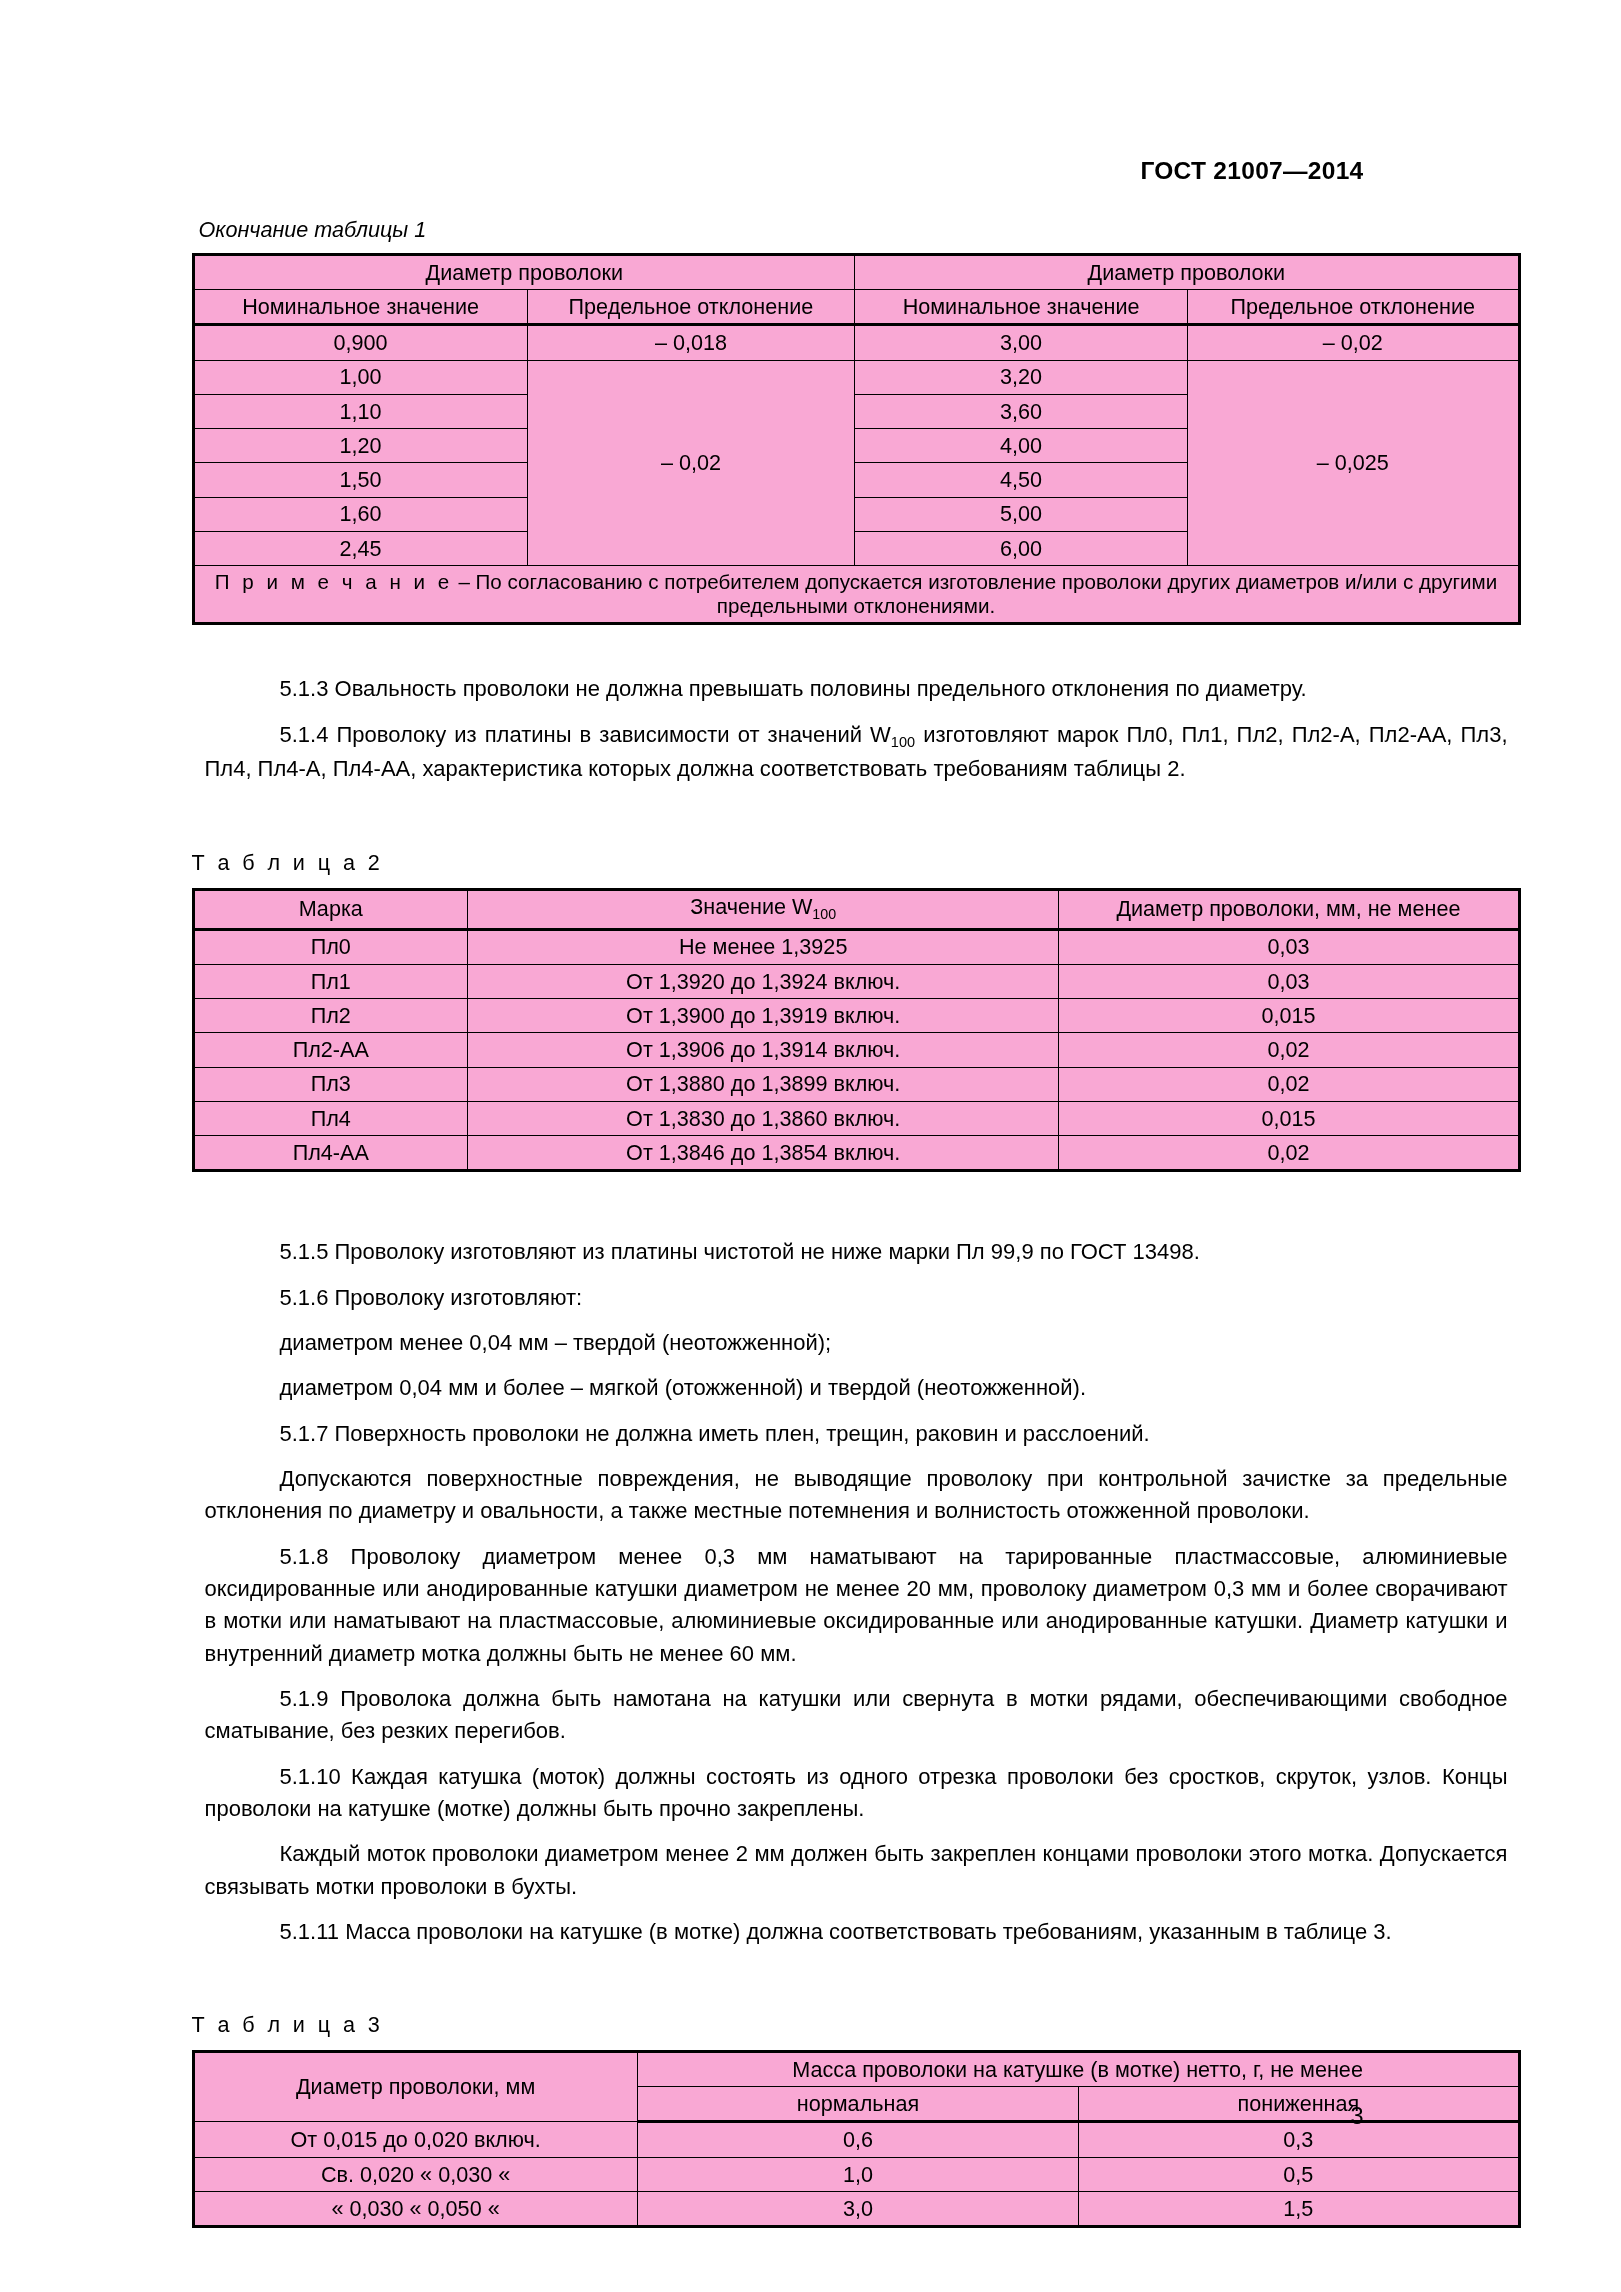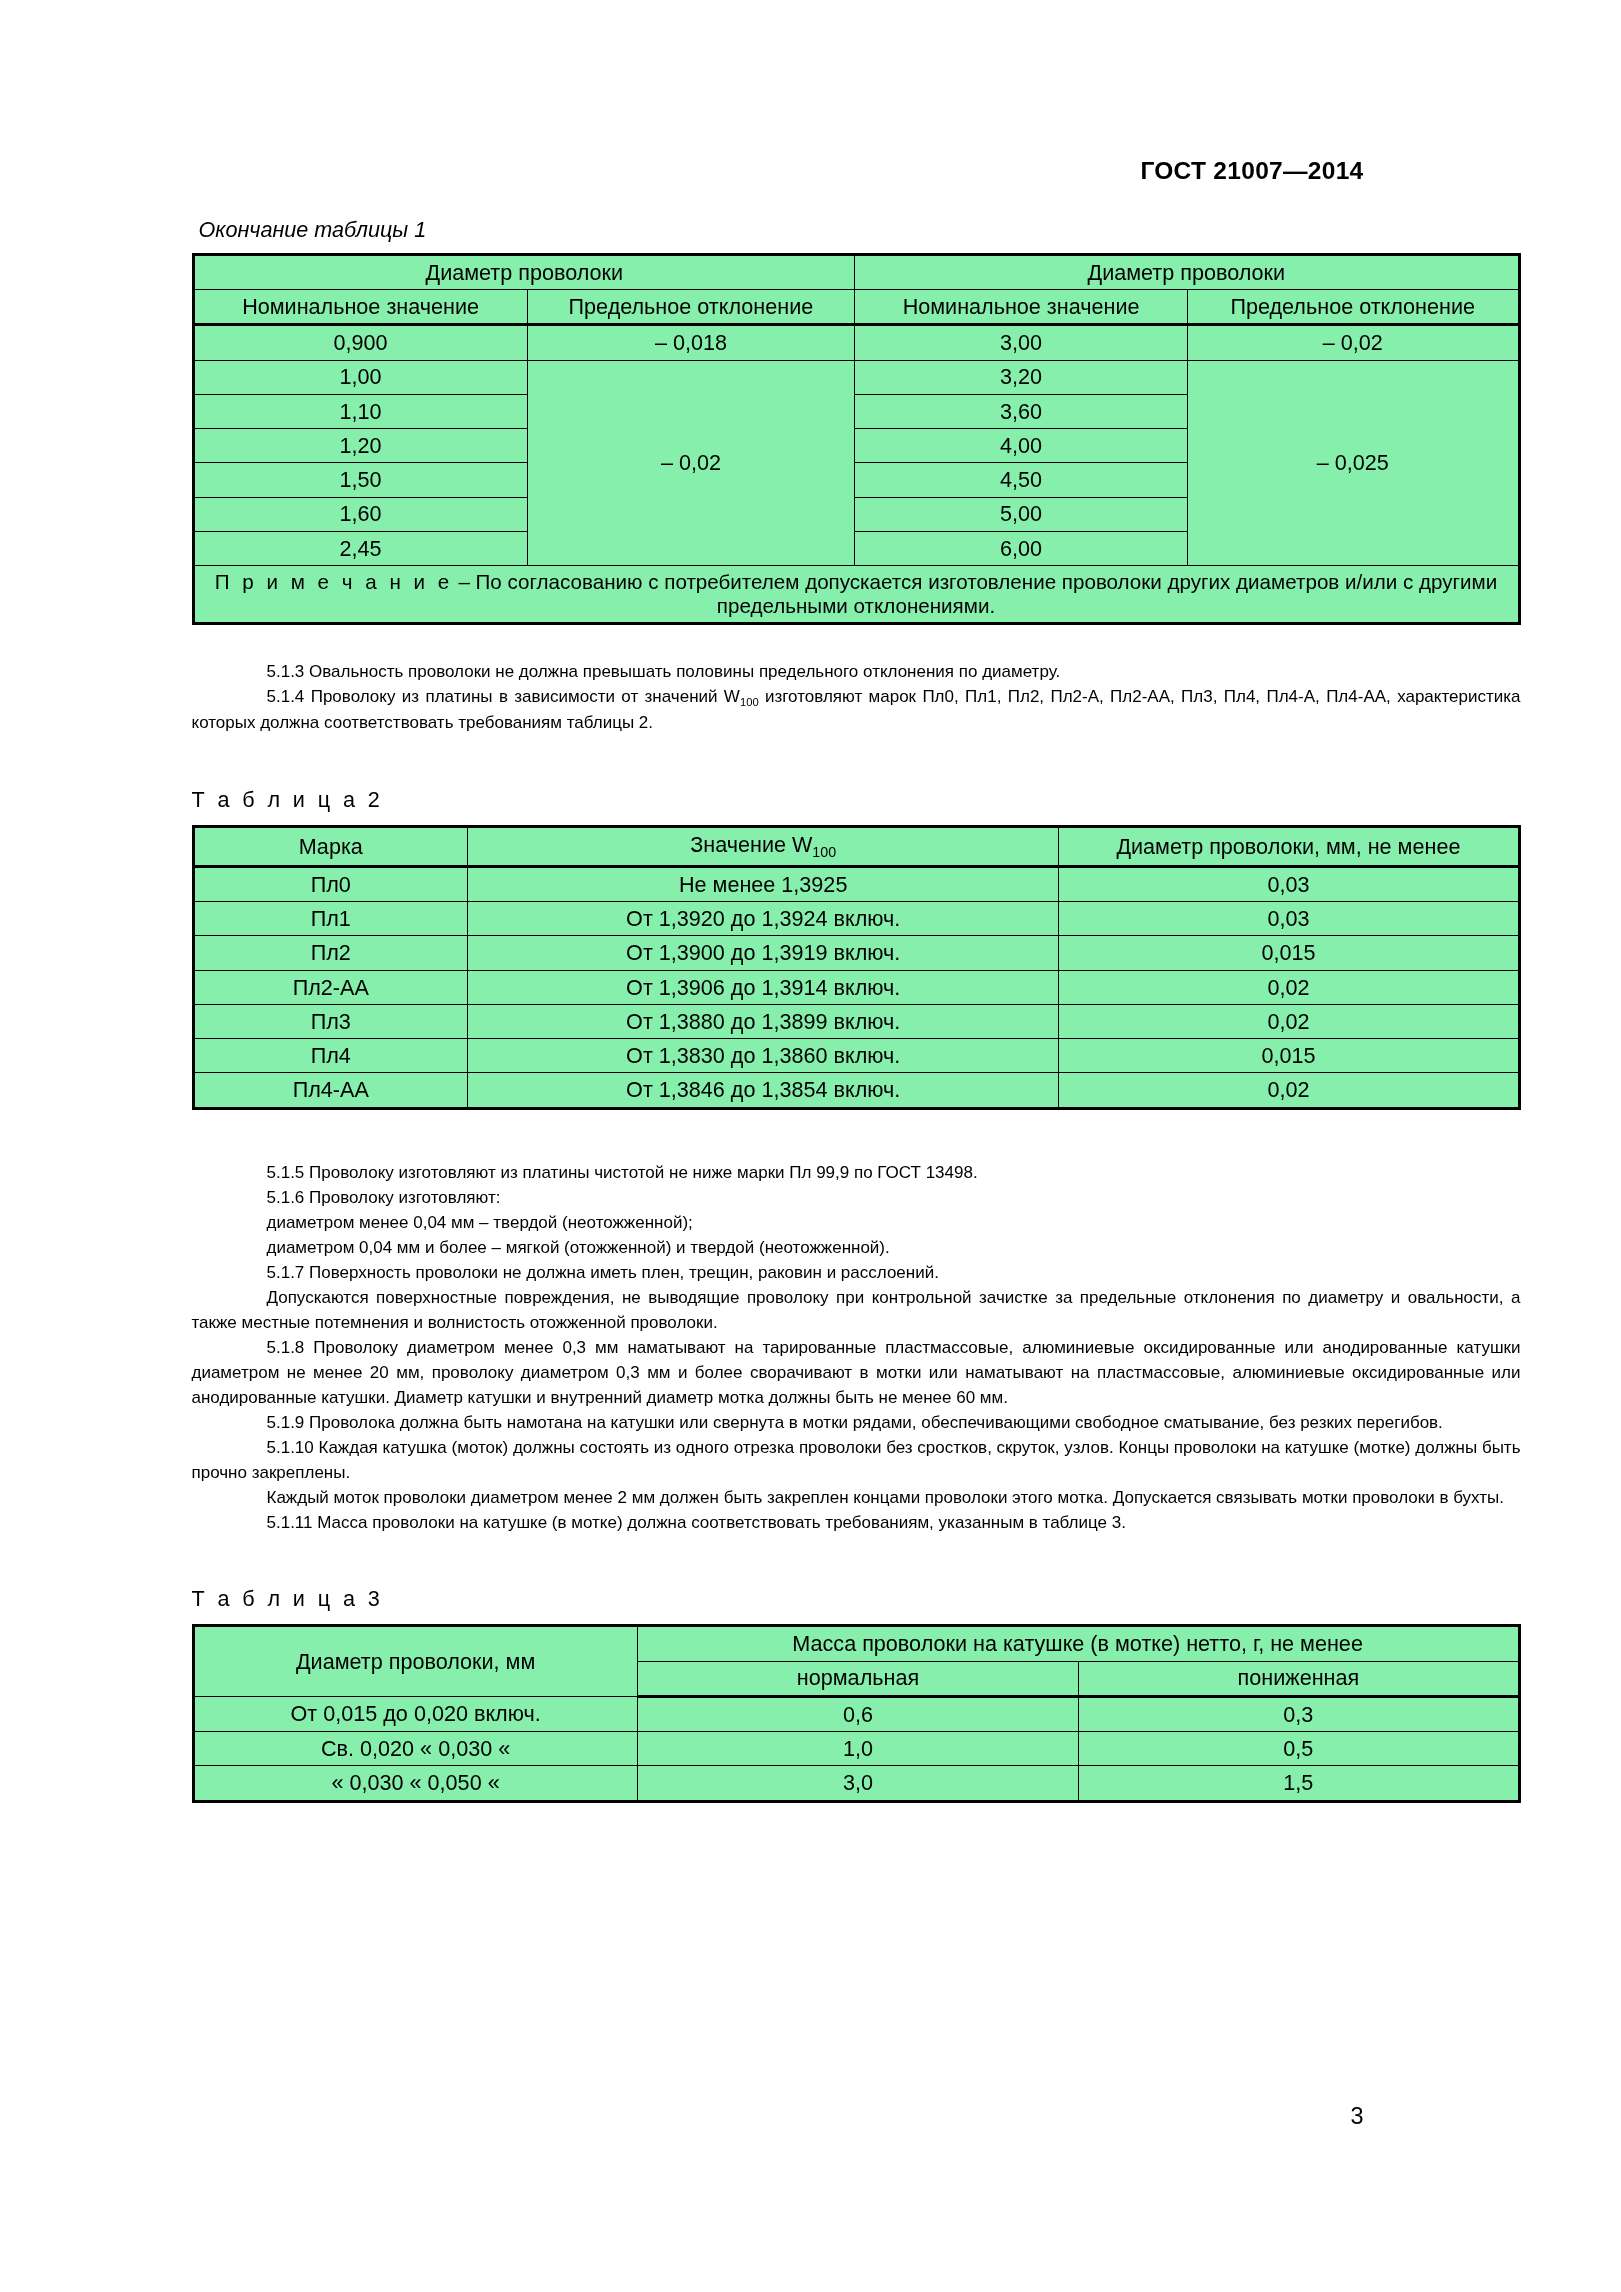--- a/index.html
+++ b/index.html
@@ -54,21 +54,21 @@
     padding-left: 0;
     margin-bottom: 11.8px;
   }
 
   
   table.gost {
     border-collapse: collapse;
     width: 100%;
     font-size: 21.6px;
     table-layout: fixed;
-    background: #86efac;
+    background: #f9a8d4;
   }
   table.gost td,
   table.gost th {
     border: 1.5px solid #000;
     padding: 3.9px 5.9px;
     text-align: center;
     vertical-align: middle;
     font-weight: normal;
     line-height: 1.18;
   }
@@ -91,22 +91,22 @@
     border-top-width: 3.4px;
     border-bottom-width: 3.4px;
   }
   .note-label { letter-spacing: 3.5px; }
 
   td.left-cell { text-align: left; padding-left: 11.8px; }
 
   
   .body-block { margin: 0; }
   p.para {
-    margin: 0;
-    font-size: 17px;
+    margin: 13px;
+    font-size: 22px;
     line-height: 1.47;
     text-align: justify;
     text-justify: inter-word;
   }
   p.para.indent { text-indent: 75px; }
   .sub { font-size: 0.66em; vertical-align: sub; }
   .gap-md { height: 35px; }
   .gap-lg { height: 51px; }
 
   

